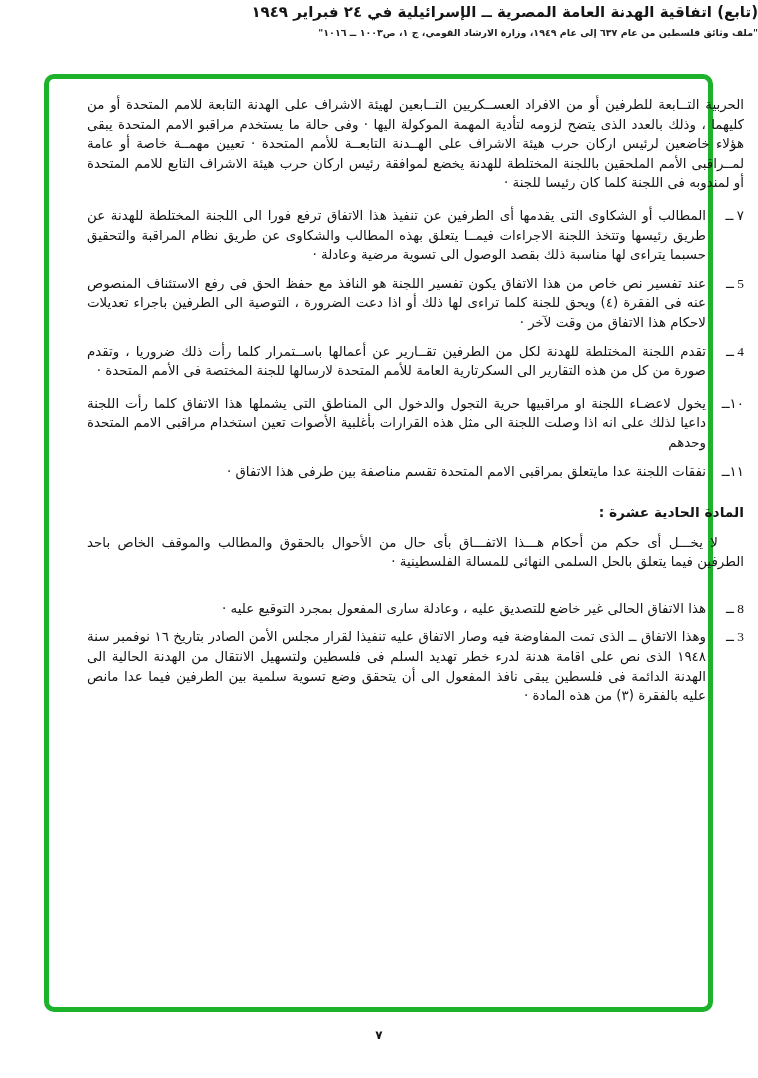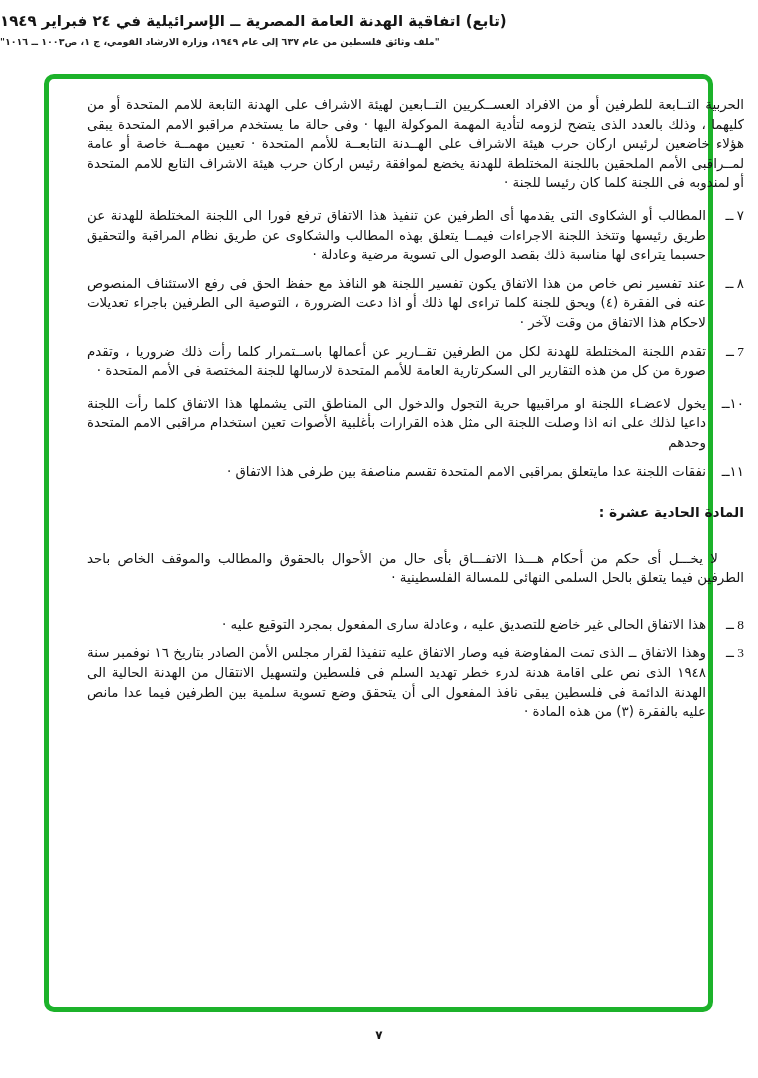--- a/index.html
+++ b/index.html
@@ -6,22 +6,22 @@
   html, body { width: 758px; background: #ffffff; }
   body {
     position: relative;
     width: 758px; height: 1078px;
     font-family: "DejaVu Sans", sans-serif;
     color: #151515;
     overflow: hidden;
   }
   .doc-header {
     position: absolute;
-    top: 12px; left: 0; right: 0;
-    text-align: left;
+    top: 3px; left: 0; right: 0;
+    text-align: right;
     direction: rtl;
   }
   .doc-title {
     font-size: 15px;
     font-weight: bold;
     letter-spacing: 0.2px;
   }
   .doc-source {
     margin-top: 6px;
     font-size: 9.5px;
@@ -55,21 +55,21 @@
   .numbered-item { display: flex; }
   .item-num {
     flex: 0 0 38px;
     white-space: nowrap;
     font-family: Liberation Serif, serif;
   }
   .item-text { flex: 1; text-align: justify; }
   .article-heading {
     font-weight: bold;
     font-size: 13.8px;
-    margin-bottom: 26px;
+    margin-bottom: 10px;
   }
   .article-heading.second { margin-bottom: 8px; }
   .page-number {
     position: absolute;
     left: 0; right: 0;
     top: 1028px;
     text-align: center;
     font-size: 12px;
     font-weight: bold;
   }
@@ -87,26 +87,26 @@
 <div class="content">
 
   <p class="para mb-md">الحربية التــابعة للطرفين أو من الافراد العســكريين التــابعين لهيئة الاشراف على الهدنة التابعة للامم المتحدة أو من كليهما ، وذلك بالعدد الذى يتضح لزومه لتأدية المهمة الموكولة اليها · وفى حالة ما يستخدم مراقبو الامم المتحدة يبقى هؤلاء خاضعين لرئيس اركان حرب هيئة الاشراف على الهــدنة التابعــة للأمم المتحدة · تعيين مهمــة خاصة أو عامة لمــراقبى الأمم الملحقين باللجنة المختلطة للهدنة يخضع لموافقة رئيس اركان حرب هيئة الاشراف التابع للامم المتحدة أو لمندوبه فى اللجنة كلما كان رئيسا للجنة ·</p>
 
   <div class="numbered-item mb-sm">
     <span class="item-num">٧ ــ</span>
     <span class="item-text">المطالب أو الشكاوى التى يقدمها أى الطرفين عن تنفيذ هذا الاتفاق ترفع فورا الى اللجنة المختلطة للهدنة عن طريق رئيسها وتتخذ اللجنة الاجراءات فيمــا يتعلق بهذه المطالب والشكاوى عن طريق نظام المراقبة والتحقيق حسبما يتراءى لها مناسبة ذلك بقصد الوصول الى تسوية مرضية وعادلة ·</span>
   </div>
 
   <div class="numbered-item mb-sm">
-    <span class="item-num">٨ ــ</span>
+    <span class="item-num">5 ــ</span>
     <span class="item-text">عند تفسير نص خاص من هذا الاتفاق يكون تفسير اللجنة هو النافذ مع حفظ الحق فى رفع الاستئناف المنصوص عنه فى الفقرة (٤) ويحق للجنة كلما تراءى لها ذلك أو اذا دعت الضرورة ، التوصية الى الطرفين باجراء تعديلات لاحكام هذا الاتفاق من وقت لآخر ·</span>
   </div>
 
   <div class="numbered-item mb-md">
-    <span class="item-num">7 ــ</span>
+    <span class="item-num">4 ــ</span>
     <span class="item-text">تقدم اللجنة المختلطة للهدنة لكل من الطرفين تقــارير عن أعمالها باســتمرار كلما رأت ذلك ضروريا ، وتقدم صورة من كل من هذه التقارير الى السكرتارية العامة للأمم المتحدة لارسالها للجنة المختصة فى الأمم المتحدة ·</span>
   </div>
 
   <div class="numbered-item mb-sm">
     <span class="item-num">١٠ــ</span>
     <span class="item-text">يخول لاعضـاء اللجنة او مراقبيها حرية التجول والدخول الى المناطق التى يشملها هذا الاتفاق كلما رأت اللجنة داعيا لذلك على انه اذا وصلت اللجنة الى مثل هذه القرارات بأغلبية الأصوات تعين استخدام مراقبى الامم المتحدة وحدهم</span>
   </div>
 
   <div class="numbered-item mb-lg">
     <span class="item-num">١١ــ</span>

